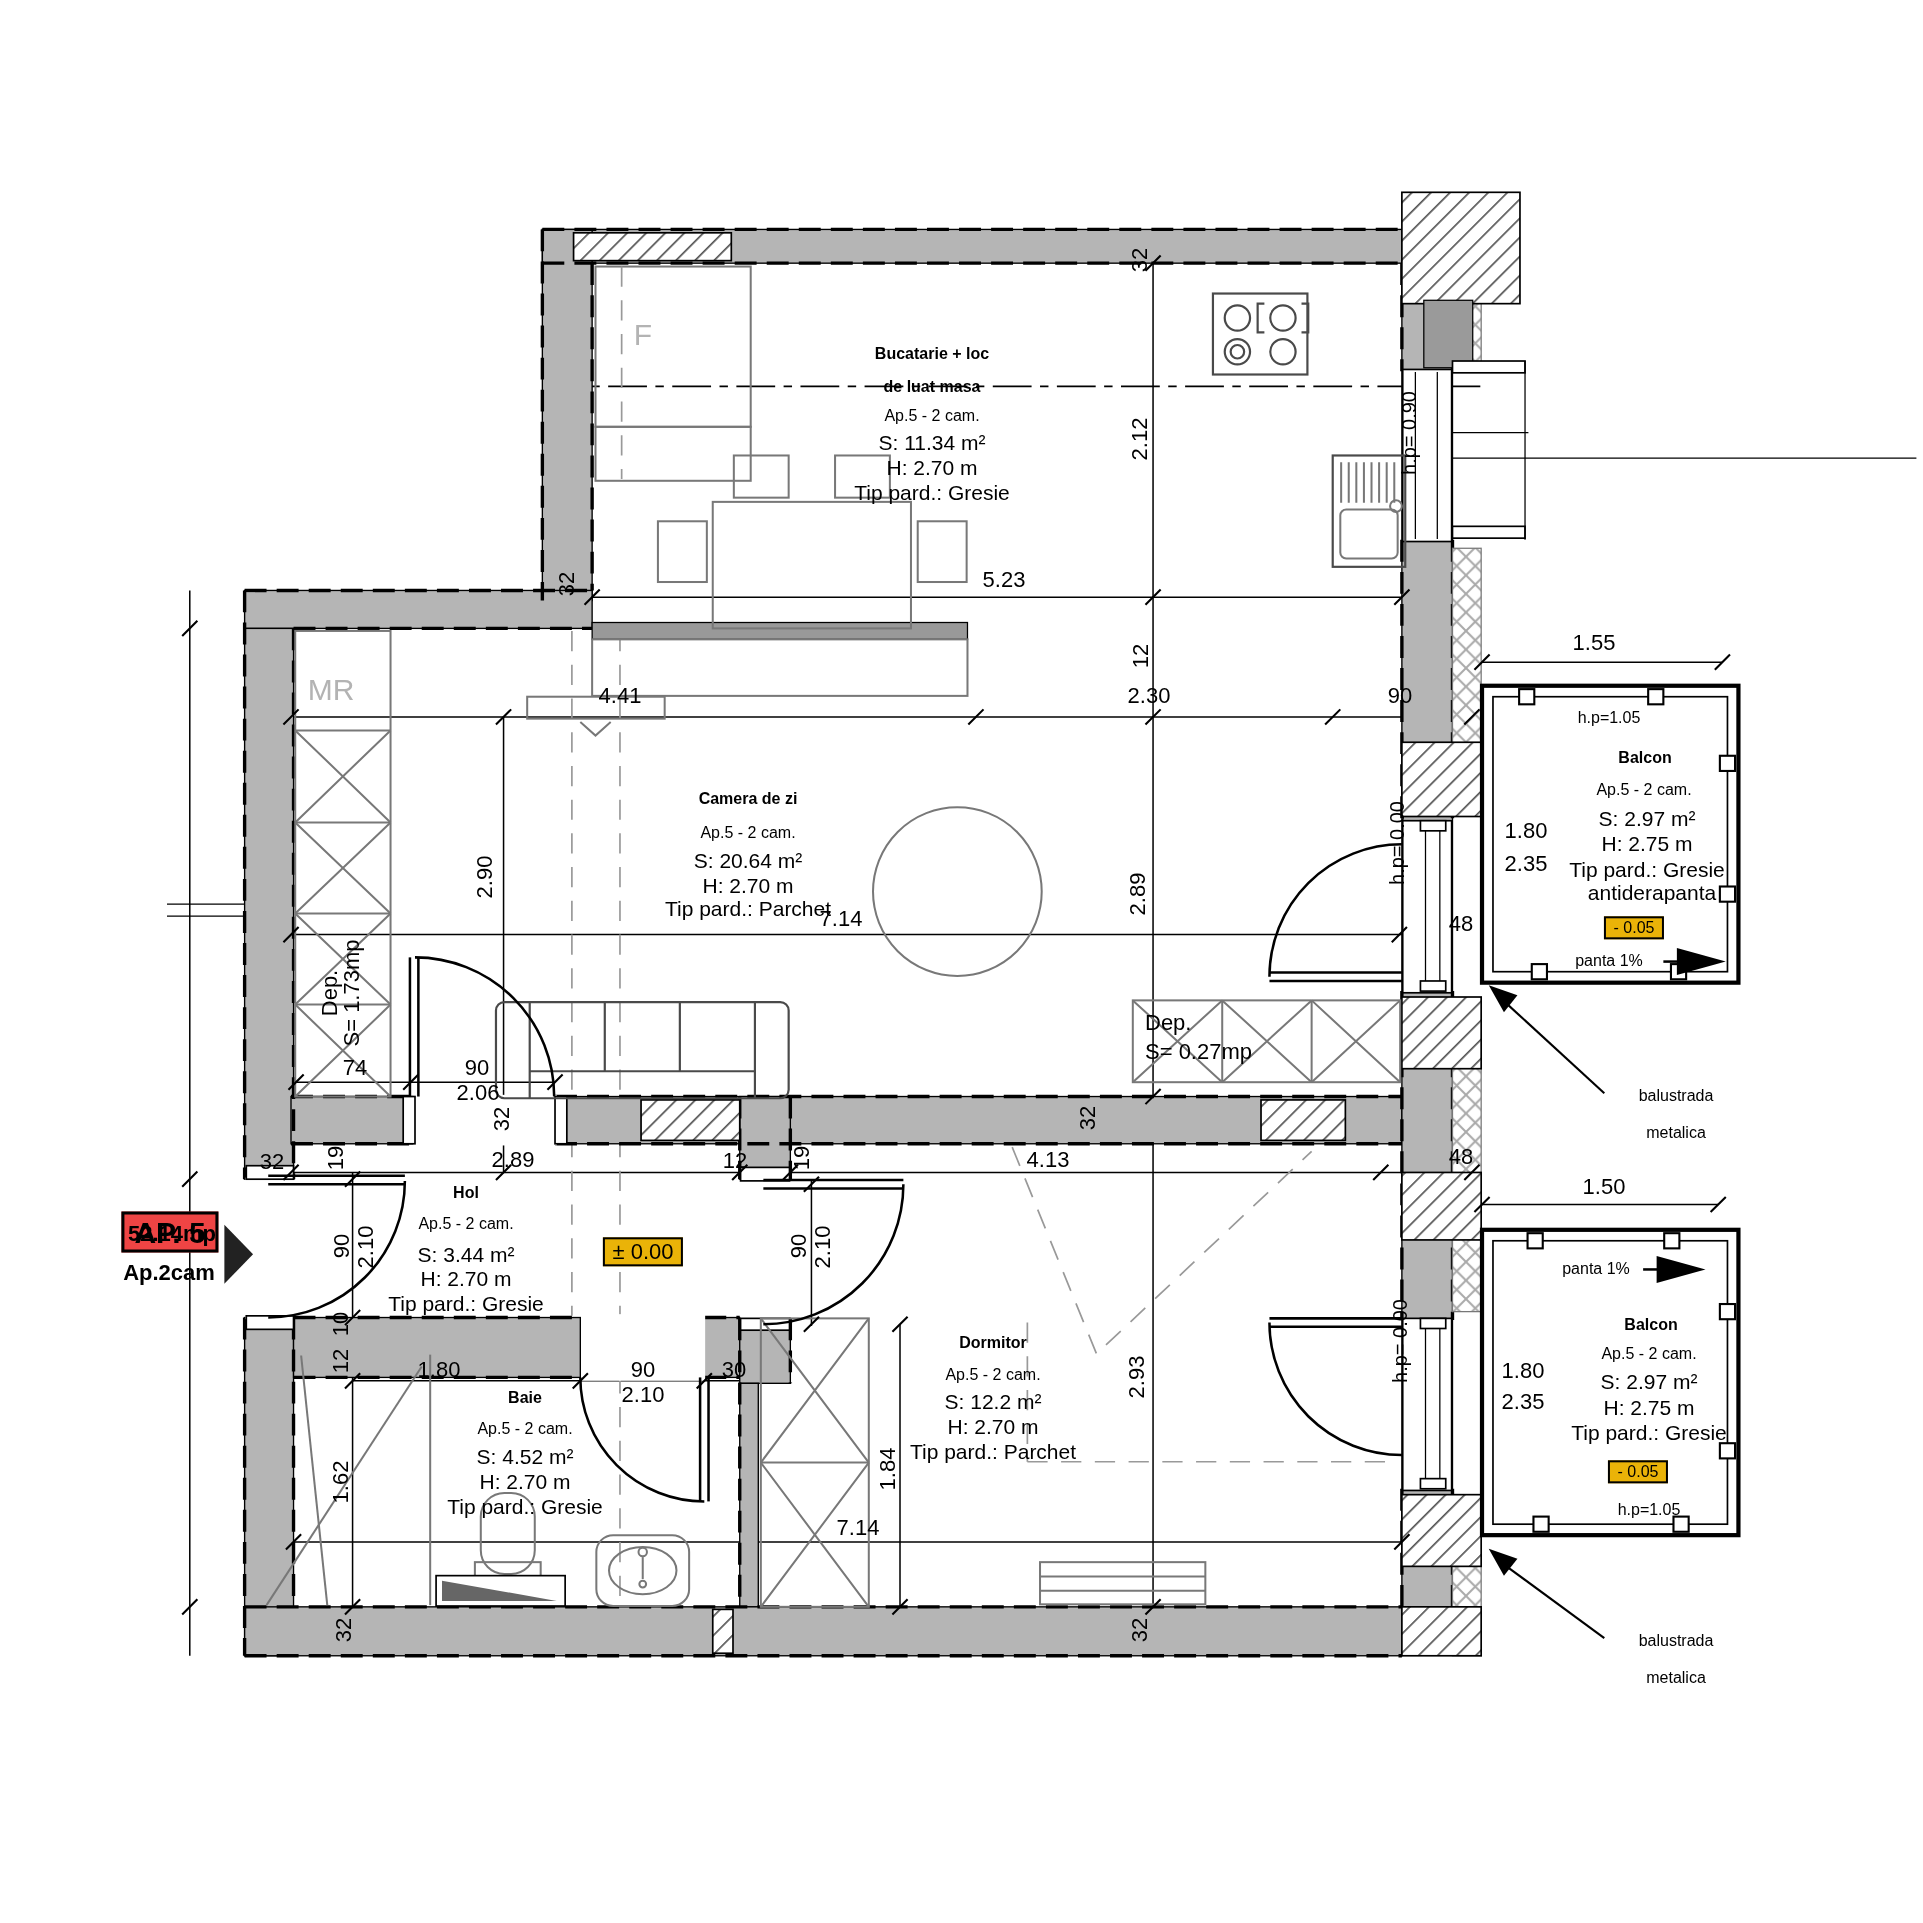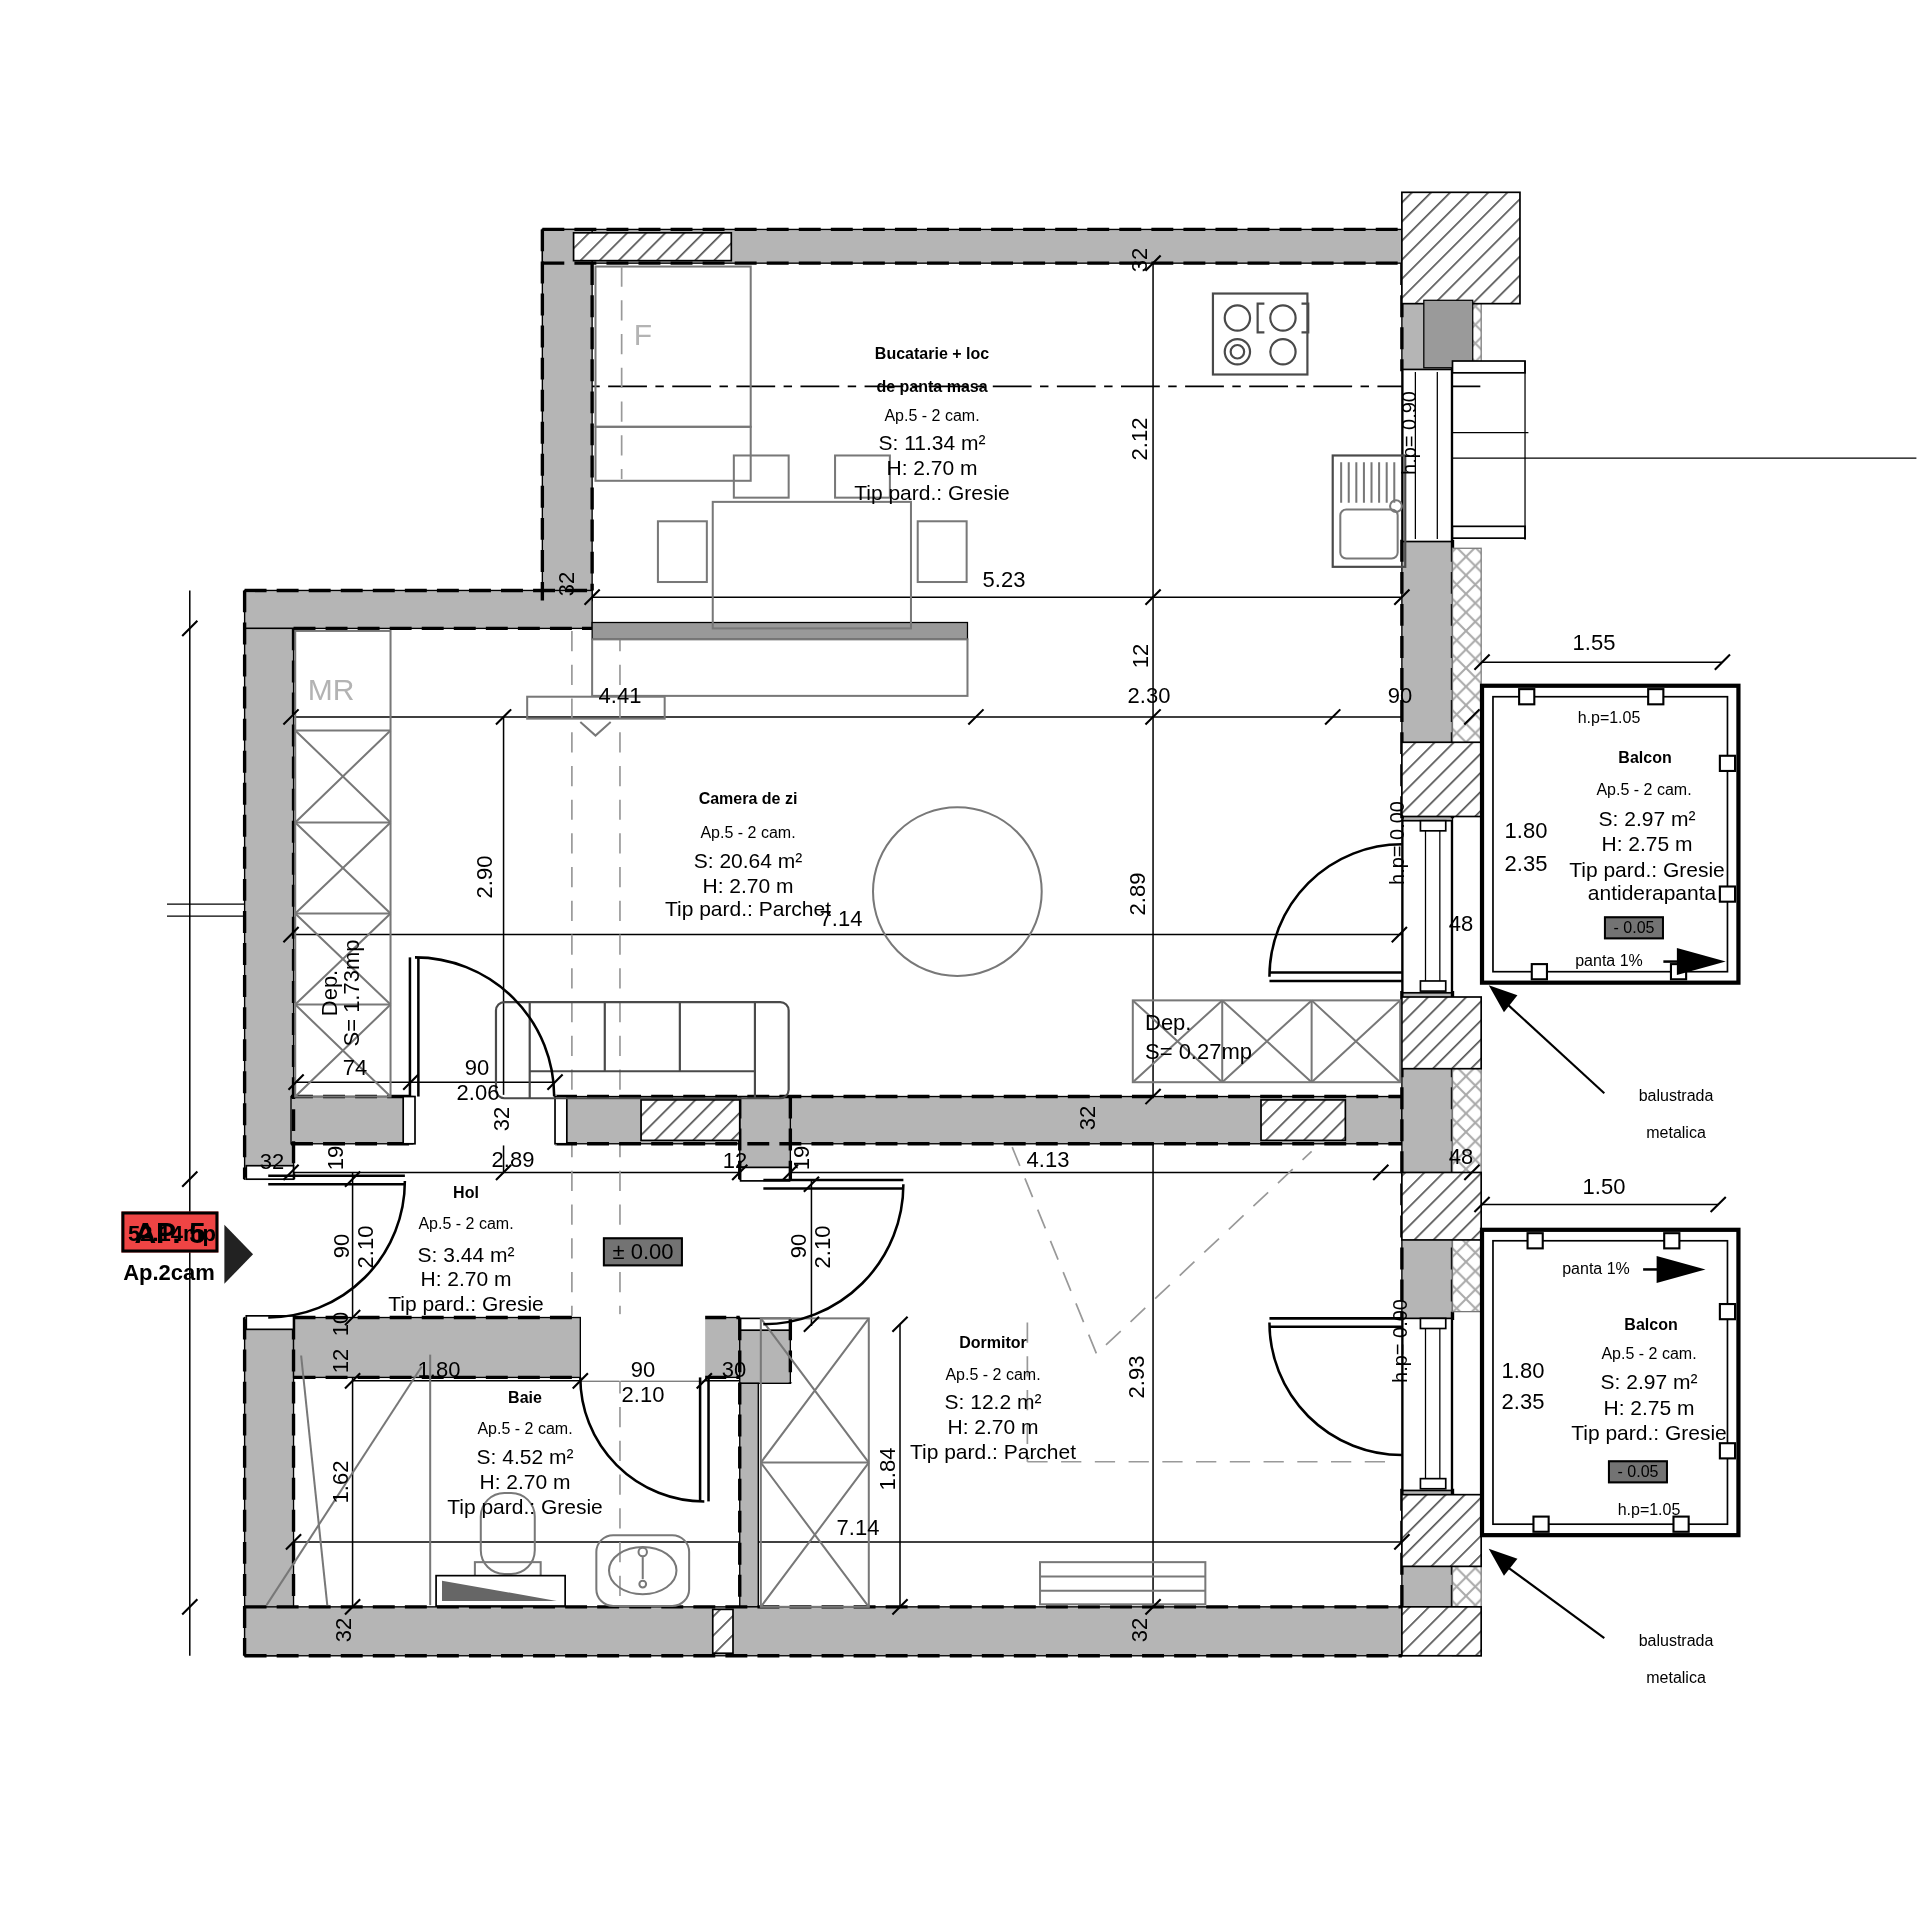--- a/index.html
+++ b/index.html
@@ -17,21 +17,21 @@
   .furnD{fill:none;stroke:#4a4a4a;stroke-width:2.6;}
   .door{fill:none;stroke:#000;stroke-width:3;}
   .white{fill:#fff;stroke:#000;stroke-width:2;}
   .post{fill:#fff;stroke:#000;stroke-width:2.5;}
   
   .lbl{position:absolute;white-space:nowrap;color:#000;line-height:1;transform:translate(-50%,-50%);}
   .rot{transform:translate(-50%,-50%) rotate(-90deg);}
   .left{transform:translate(0,-50%);}
   .b{font-weight:bold;}.s36{font-size:30px;}.s30{font-size:16px;}.s26{font-size:22px;}.s25{font-size:21px;}.s24{font-size:20px;}
   .gray{color:#b3b3b3;}
-  .boxed{border:2.5px solid #000;background:#737373;padding:1.7px 7.6px;}
+  .boxed{border:2.5px solid #000;background:#eab308;padding:1.7px 7.6px;}
   .marker{background:#ef4444;border:3.4px solid #000;padding:2.5px 10px;}
   .ctr{text-align:center;}
 </style>
 </head>
 <body>
 
 <div class="plan">
 
 <svg width="1924" height="1924" viewBox="0 0 2281 2281">
   <defs>
@@ -359,21 +359,21 @@
   <g>
     <line x1="1782" y1="1854" x2="1902" y2="1942" stroke="#000" stroke-width="2.5"></line>
     <polygon points="1765,1836 1799,1848 1783,1868" fill="#000"></polygon>
   </g>
   <g>
     <polygon points="266,1452 266,1522 300,1487" fill="#222"></polygon>
   </g>
 </svg>
 
 <span class="lbl b s30" style="left:932px;top:354px">Bucatarie + loc</span>
-<span class="lbl b s30" style="left:932px;top:387px">de panta masa</span>
+<span class="lbl b s30" style="left:932px;top:387px">de luat masa</span>
 <span class="lbl s30" style="left:932px;top:416px">Ap.5 - 2 cam.</span>
 <span class="lbl s25" style="left:932px;top:442px">S: 11.34 m²</span>
 <span class="lbl s25" style="left:932px;top:467px">H: 2.70 m</span>
 <span class="lbl s25" style="left:932px;top:492px">Tip pard.: Gresie</span>
 
 <span class="lbl b s30" style="left:748px;top:799px">Camera de zi</span>
 <span class="lbl s30" style="left:748px;top:833px">Ap.5 - 2 cam.</span>
 <span class="lbl s25" style="left:748px;top:860px">S: 20.64 m²</span>
 <span class="lbl s25" style="left:748px;top:885px">H: 2.70 m</span>
 <span class="lbl s25" style="left:748px;top:908px">Tip pard.: Parchet</span>

